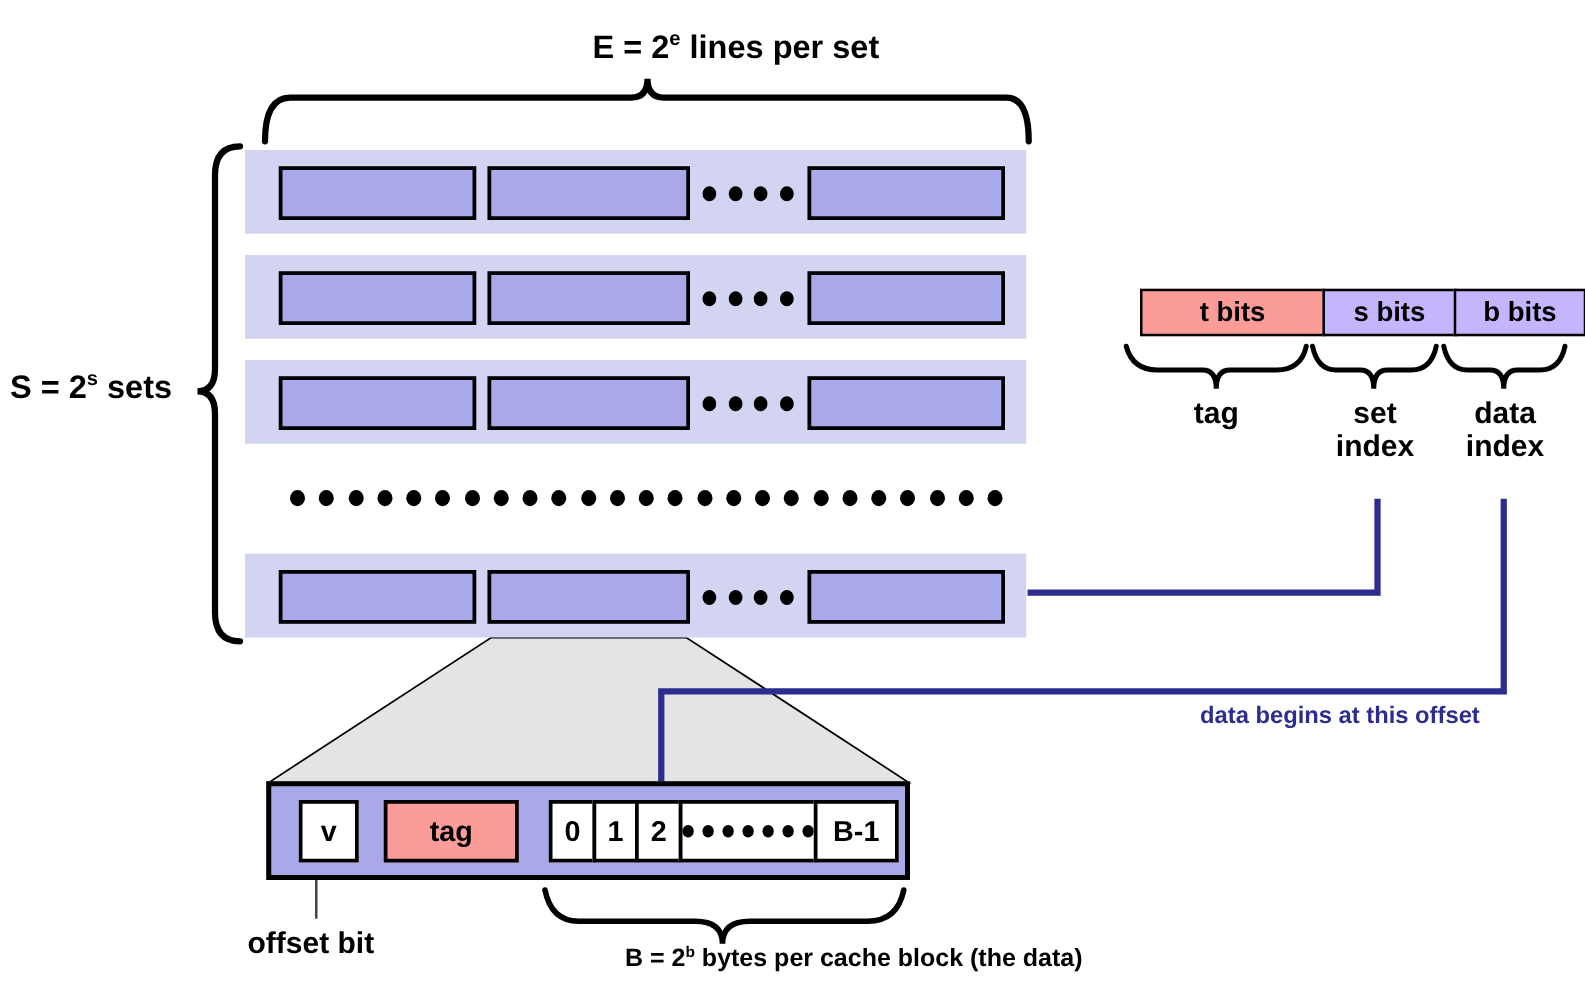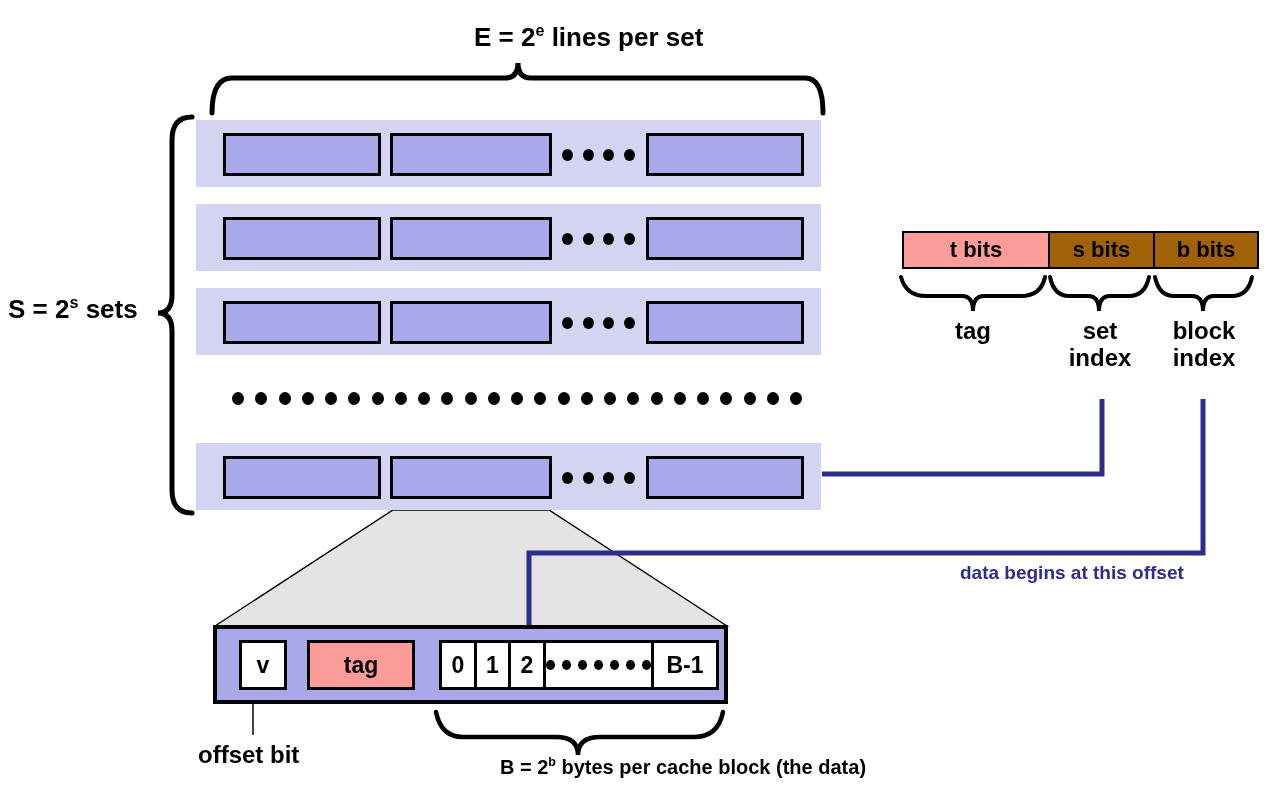--- a/index.html
+++ b/index.html
@@ -94,24 +94,24 @@
     align-items: stretch;
   }
   .addr-field {
     border: 2.5px solid #000000;
     box-sizing: border-box;
     display: flex;
     align-items: center;
     justify-content: center;
     font-size: 22px;
     font-weight: bold;
-    background: #a16207;
+    background: #c4b5fd;
     margin-left: -2.5px;
   }
-  .addr-field:first-child { margin-left: 3px; }
+  .addr-field:first-child { margin-left: 13px; }
   .addr-field.accent { background: #fb9c98; }
   .addr-cap {
     position: absolute;
     text-align: center;
     font-size: 24px;
     font-weight: bold;
     line-height: 1.12;
   }
   
   #detail-line {
@@ -279,21 +279,21 @@
   </div>
 
   <div class="addr-cap" style="left:923px; top:318px; width:100px;">
     <div>tag</div>
   </div>
   <div class="addr-cap" style="left:1049px; top:318px; width:102px;">
     <div>set</div>
     <div>index</div>
   </div>
   <div class="addr-cap" style="left:1152px; top:318px; width:104px;">
-    <div>block</div>
+    <div>data</div>
     <div>index</div>
   </div>
 
   <div class="blue-note" style="left:932px; top:562px;margin-left:28px;">data begins at this offset</div>
 
   <div id="detail-line">
     <div class="cell" style="left:22px; top:11px; width:48px; height:50px;">v</div>
     <div class="cell accent" style="left:90px; top:11px; width:108px; height:50px;">tag</div>
 
     <div id="bytes-group">

